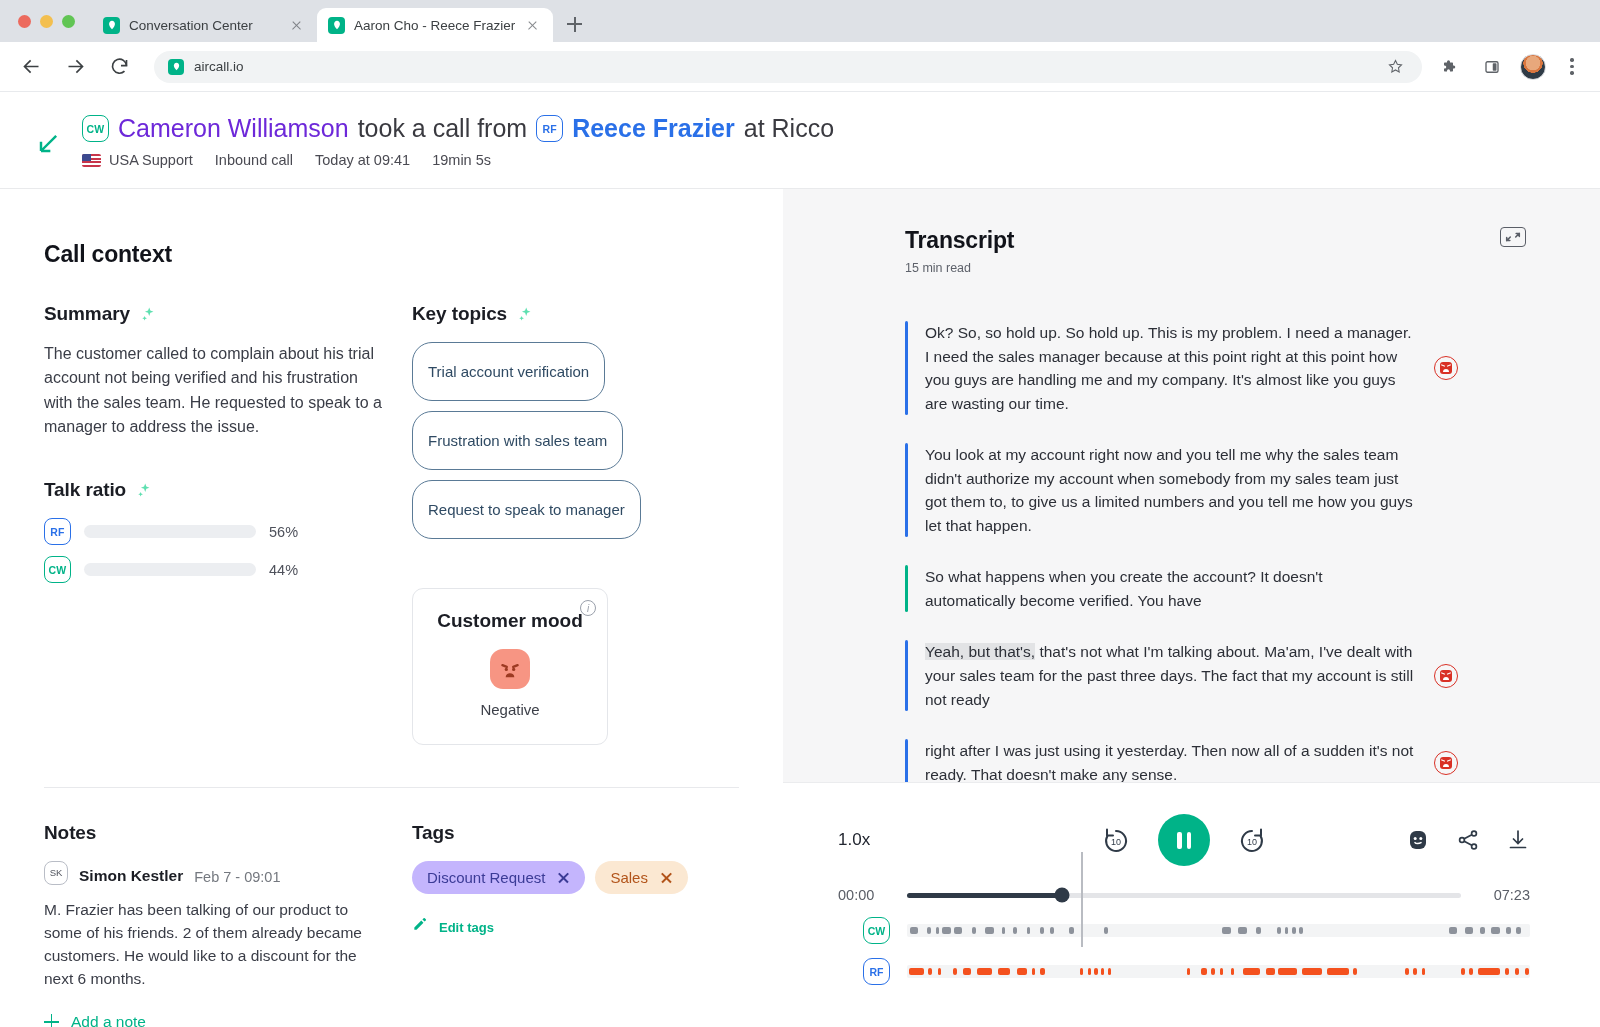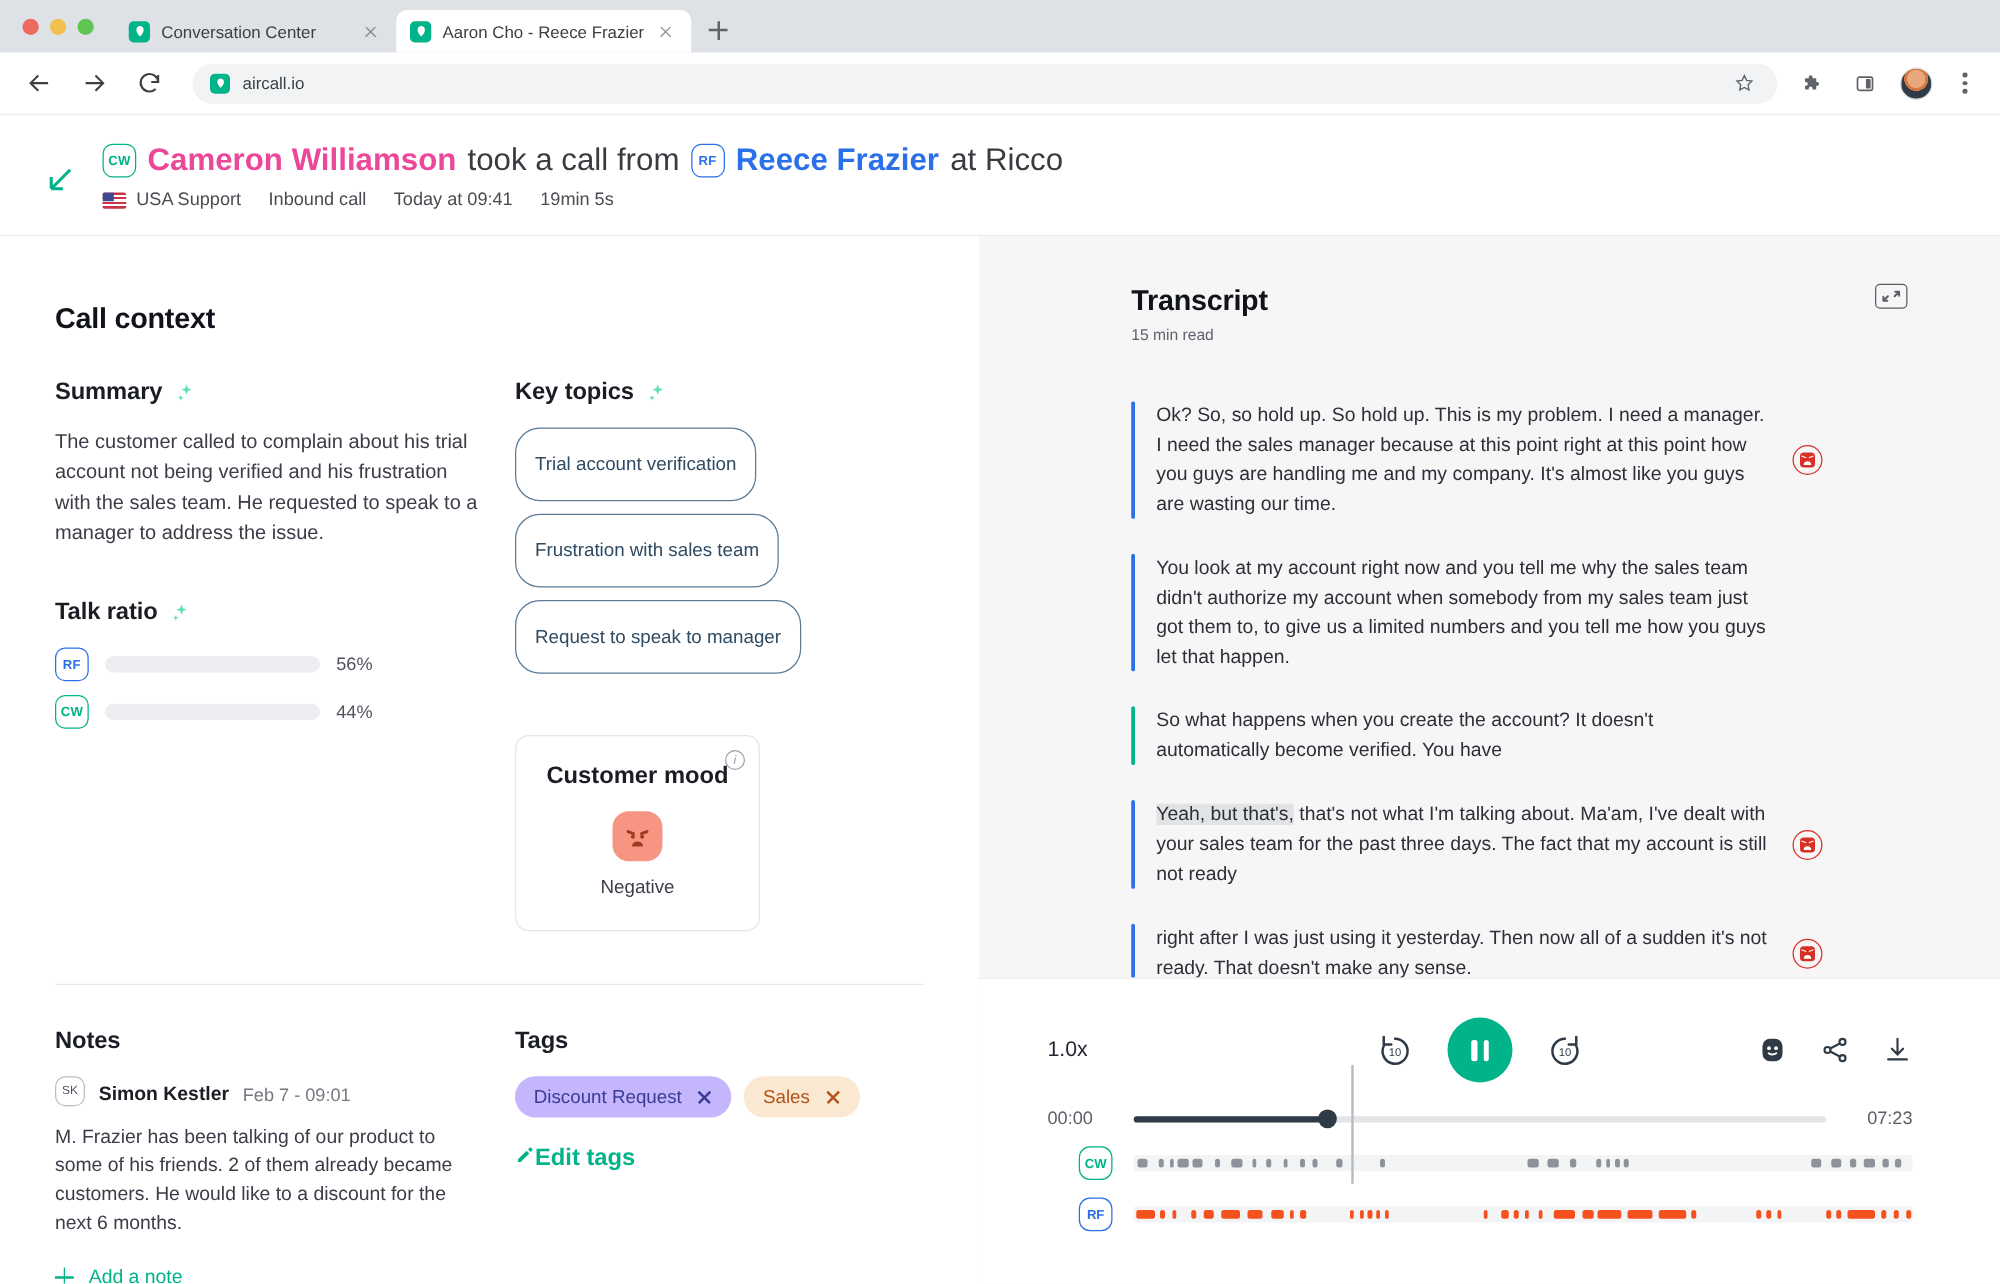--- a/index.html
+++ b/index.html
@@ -82,21 +82,21 @@
   
   .call-header {
     height: 97px; padding: 22px 0 0 34px; display: flex; gap: 18px;
     border-bottom: 1px solid #e9eaec; background: #fff;
   }
   .inbound-arrow { width: 30px; height: 30px; margin-top: 16px; flex: 0 0 auto; }
   .inbound-arrow svg { width: 28px; height: 28px; stroke: #00b388; fill: none; stroke-width: 2.1; }
   .ch-main { display: flex; flex-direction: column; gap: 9px; }
   .ch-title { display: flex; align-items: center; gap: 9px; font-size: 25px; color: #1b1b1f; }
   .ch-title .plain { font-weight: 400; color: #3a3a40; }
-  .name-green { color: #ec4899; font-weight: 700; }
+  .name-green { color: #6d28d9; font-weight: 400; }
   .name-blue { color: #2a70e8; font-weight: 700; }
   .chip-av {
     width: 27px; height: 27px; border-radius: 8px; border: 1.4px solid;
     display: inline-flex; align-items: center; justify-content: center;
     font-size: 10.5px; font-weight: 600; letter-spacing: .2px;
   }
   .chip-av.green { border-color: #00b388; color: #00b388; }
   .chip-av.blue { border-color: #2a70e8; color: #2a70e8; }
   .ch-meta { display: flex; align-items: center; gap: 22px; font-size: 14.5px; color: #4a4a52; }
   .ch-meta .flag-item { display: flex; align-items: center; gap: 8px; }
@@ -172,21 +172,21 @@
   .tag {
     display: inline-flex; align-items: center; gap: 12px; border-radius: 18px;
     padding: 8px 15px; font-size: 15px;
   }
   .tag.purple { background: #c4b5fd; color: #3b3b96; justify-content: flex-end; }
   .tag.orange { background: #fbe8d2; color: #b2541a; }
   .tag-x { width: 13px; height: 13px; position: relative; }
   .tag-x::before, .tag-x::after { content: ""; position: absolute; left: 0; top: 6px; width: 13px; height: 1.6px; background: currentColor; }
   .tag-x::before { transform: rotate(45deg); }
   .tag-x::after { transform: rotate(-45deg); }
-  .edit-tags { display: flex; align-items: flex-start; margin-top: 22px; color: #00b388; font-size: 19px; font-weight: 700; }
+  .edit-tags { display: flex; align-items: flex-end; gap: 11px; margin-top: 22px; color: #00b388; font-size: 13px; font-weight: 700; }
   .edit-tags svg { width: 16px; height: 16px; fill: #00b388; }
 
   
   .tr-head { padding: 38px 0 0 122px; }
   .tr-title { font-size: 23px; font-weight: 700; color: #11131a; letter-spacing: -.2px; }
   .tr-sub { font-size: 12.5px; color: #5e626b; margin-top: 7px; }
   .tr-expand {
     position: absolute; right: 74px; top: 38px; width: 26px; height: 20px;
     border: 1.6px solid #5a5e67; border-radius: 4px;
   }

